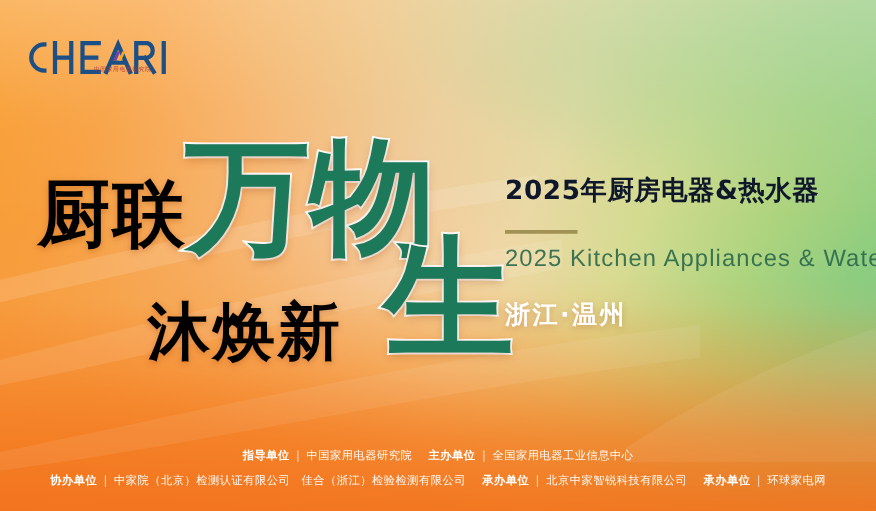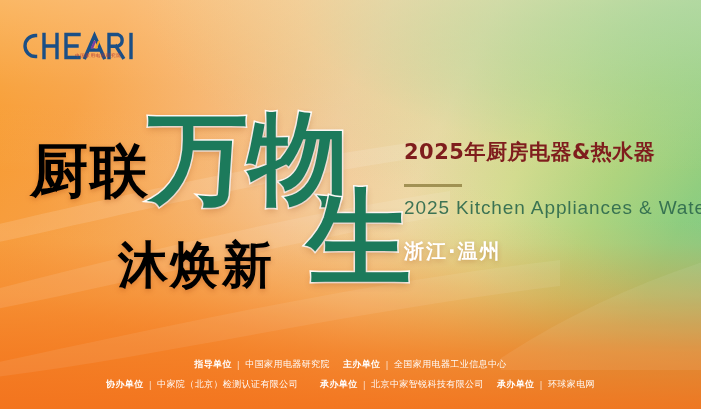--- a/index.html
+++ b/index.html
@@ -99,21 +99,21 @@
            font-family:Liberation Sans, sans-serif;font-weight:700;}
   .t-sheng{left:307px;top:186px;font-size:104px;
            font-family:"DejaVu Serif","Liberation Serif",serif;font-weight:700;}
   .t-muhuan{left:118px;top:240px;font-size:50px;letter-spacing:2px;}
 
   
   .info{
     position:absolute;left:404px;top:138px;width:285px;
   }
   .info-cn{
-    color:#7f1d1d;
+    color:#0f172a;
     font-family:"DejaVu Sans","Liberation Sans",sans-serif;
     font-weight:700;
     font-size:21px;
     line-height:1.42;
     letter-spacing:.5px;
     white-space:nowrap;
   }
   .info-rule{
     width:58px;height:3px;background:#8a7a3a;opacity:.75;
     margin:16px 0 8px 0;
@@ -243,20 +243,21 @@
       <span class="cr-label">主办单位</span>
       <span class="cr-sep">|</span>
       <span class="cr-val">全国家用电器工业信息中心</span>
     </div>
 
     <div class="credit-row row2">
       <span class="cr-label">协办单位</span>
       <span class="cr-sep">|</span>
       <span class="cr-val">中家院（北京）检测认证有限公司</span>
       <span class="cr-gap-sm"></span>
+      <span class="cr-val">佳合（浙江）检验检测有限公司</span>
       <span class="cr-gap"></span>
       <span class="cr-label">承办单位</span>
       <span class="cr-sep">|</span>
       <span class="cr-val">北京中家智锐科技有限公司</span>
       <span class="cr-gap"></span>
       <span class="cr-label">承办单位</span>
       <span class="cr-sep">|</span>
       <span class="cr-val">环球家电网</span>
     </div>
 

